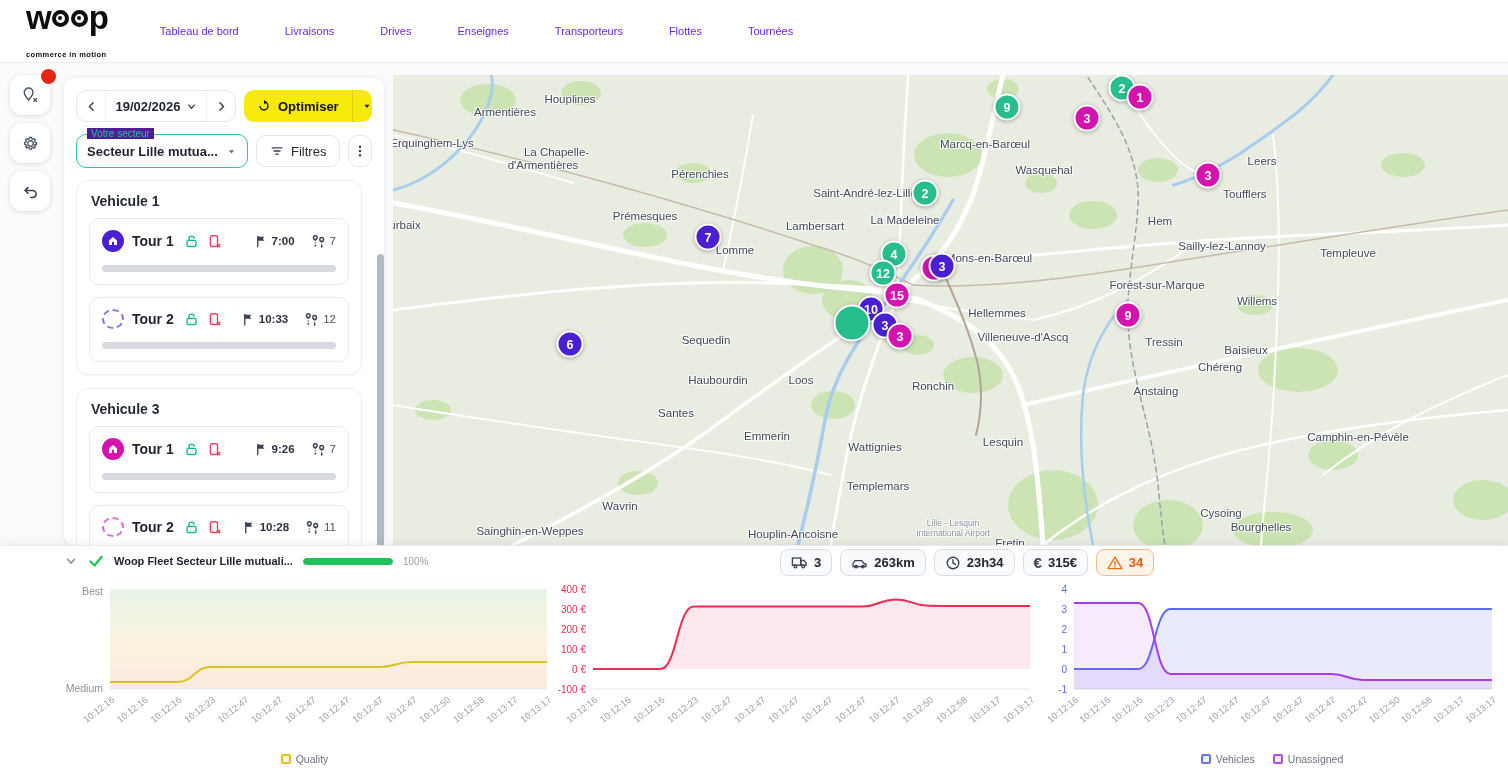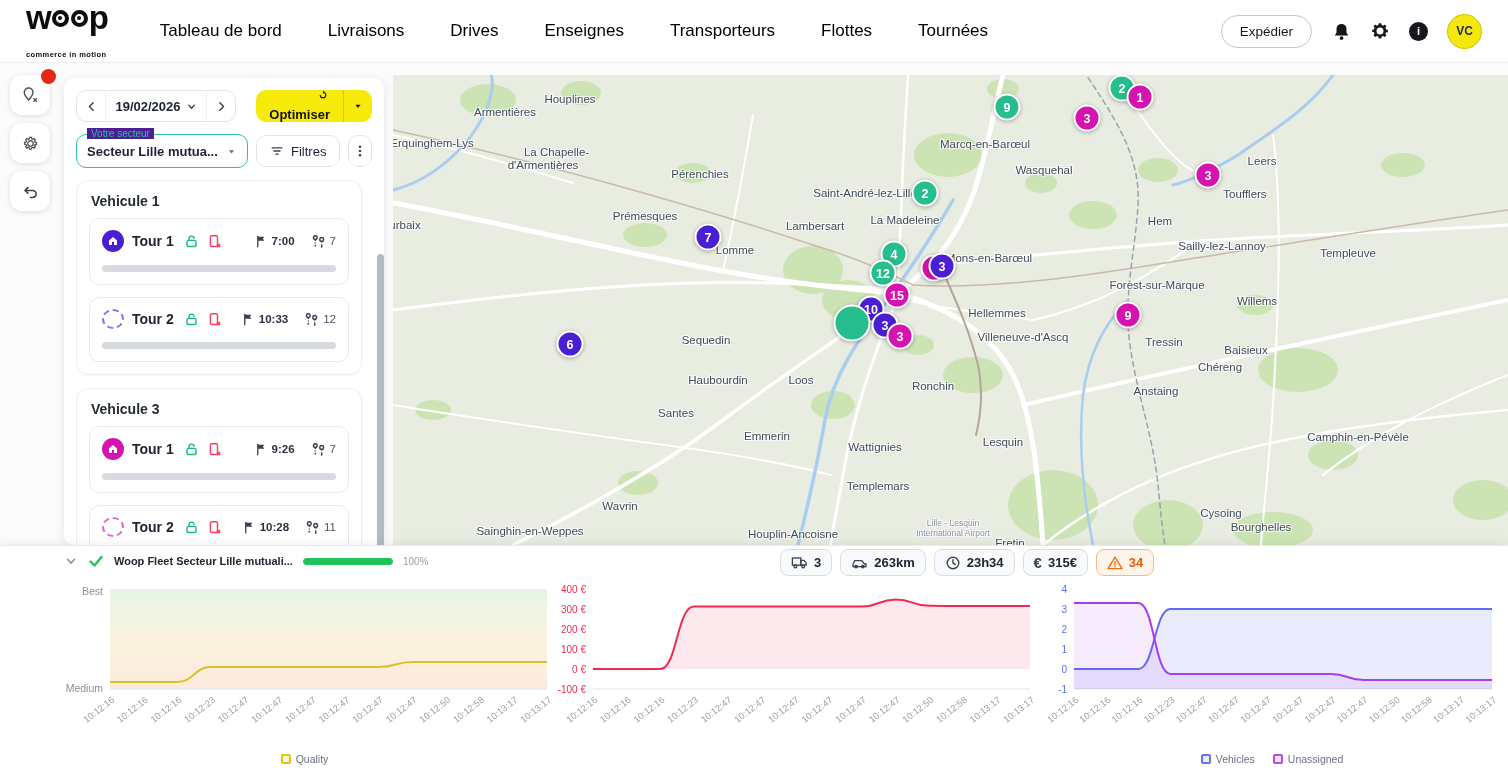--- a/index.html
+++ b/index.html
@@ -10,21 +10,21 @@
   .navbar { position:absolute; top:0; left:0; right:0; height:63px; background:#fff;
     border-bottom:1px solid #ededf0; display:flex; align-items:center; padding:0 26px; z-index:50; }
   .logo { display:flex; flex-direction:column; align-items:flex-start; cursor:pointer; }
   .logo-word { display:flex; align-items:center; height:30px; }
   .logo-word .lt { font-size:33px; font-weight:800; line-height:26px; color:#0d0d0d; letter-spacing:-1px; }
   .lg-o { width:17px; height:17px; border:4.5px solid #0d0d0d; border-radius:50%; position:relative; margin:0 1px; }
   .lg-o::after { content:''; position:absolute; left:50%; top:50%; width:4px; height:4px; margin:-2px 0 0 -2px;
     background:#0d0d0d; border-radius:50%; }
   .logo-tag { font-size:7.5px; font-weight:bold; letter-spacing:.4px; color:#0d0d0d; margin-top:17px; }
   .nav { display:flex; gap:46px; margin-left:52px; }
-  .nav-item { font-size:17px; font-weight:500; color:#000000; cursor:pointer; white-space:nowrap; }
+  .nav-item { font-size:11px; font-weight:500; color:#6d28d9; cursor:pointer; white-space:nowrap; }
   .nav-right { margin-left:auto; display:flex; align-items:center; gap:19px; }
   .btn-pill { background:#fff; border:1px solid #c2c6cd; border-radius:18px; padding:8px 18px;
     font-size:13.5px; font-weight:500; color:#15171c; cursor:pointer; font-family:inherit; }
   .nav-ic { width:20px; height:20px; display:flex; align-items:center; justify-content:center; cursor:pointer; color:#15171c; }
   .info-ic { width:19px; height:19px; background:#15171c; color:#fff; border-radius:50%;
     font-size:11px; font-weight:bold; display:flex; align-items:center; justify-content:center; cursor:pointer; }
   .avatar { width:35px; height:35px; border-radius:50%; background:#f4e70c; border:1.5px solid #cfc400;
     color:#253041; font-size:12px; font-weight:bold; display:flex; align-items:center; justify-content:center; cursor:pointer; }
 
   
@@ -39,21 +39,21 @@
     border-radius:10px; box-shadow:0 1px 8px rgba(20,24,40,.09); padding:12px; z-index:10; }
   .prow { display:flex; gap:8px; align-items:center; }
   .date-group { display:flex; align-items:center; border:1px solid #e2e5ea; border-radius:10px; height:32px;
     background:#fff; flex:0 0 160px; }
   .dg-btn { width:28px; height:100%; display:flex; align-items:center; justify-content:center; cursor:pointer; color:#3a4150; }
   .dg-mid { flex:1; display:flex; align-items:center; justify-content:center; gap:5px; font-size:13px;
     font-weight:bold; color:#1d2330; border-left:1px solid #eceef2; border-right:1px solid #eceef2;
     height:100%; cursor:pointer; }
   .btn-optimize { margin-left:auto; display:flex; align-items:stretch; background:#f6ea0a; border-radius:10px;
     height:32px; overflow:hidden; cursor:pointer; }
-  .bo-main { display:flex; align-items:flex-end; gap:7px; padding:0 13px; font-size:13px; font-weight:bold; color:#111;flex-direction:column; }
+  .bo-main { display:flex; align-items:center; gap:7px; padding:0 13px; font-size:13px; font-weight:bold; color:#111; }
   .bo-caret { display:flex; align-items:center; padding:0 9px; border-left:1px solid rgba(0,0,0,.12); color:#111; }
   .prow2 { margin-top:12px; }
   .sector-select { position:relative; flex:0 0 172px; height:34px; border:1.6px solid #2cc3a4; border-radius:10px;
     display:flex; align-items:center; padding:0 10px; cursor:pointer; background:#fff; }
   .sector-label { position:absolute; top:-7px; left:10px; background:#4c1d95; padding:0 4px; font-size:10px;
     color:#2bbfa0; font-weight:500; }
   .sector-value { font-size:13px; font-weight:bold; color:#1d2330; white-space:nowrap; overflow:hidden; flex:1; }
   .btn-filters { height:32px; border:1px solid #e2e5ea; background:#fff; border-radius:10px; display:flex;
     align-items:center; gap:7px; padding:0 13px; font-size:13px; font-weight:500; color:#1d2330; cursor:pointer; font-family:inherit; }
   .btn-kebab { height:32px; width:32px; border:1px solid #e2e5ea; background:#fff; border-radius:10px;
@@ -125,37 +125,20 @@
   </div>
   <nav class="nav" id="navItems">
       <div class="nav-item">Tableau de bord</div>
       <div class="nav-item">Livraisons</div>
       <div class="nav-item">Drives</div>
       <div class="nav-item">Enseignes</div>
       <div class="nav-item">Transporteurs</div>
       <div class="nav-item">Flottes</div>
       <div class="nav-item">Tournées</div>
     </nav>
-  <div class="nav-right">
-    <button class="btn-pill">Expédier</button>
-    <span class="nav-ic">
-      <svg width="19" height="19" viewBox="0 0 16 16">
-          <path d="M8 1.6a4.2 4.2 0 0 1 4.2 4.2v3.1l1.4 2.4H2.4l1.4-2.4V5.8A4.2 4.2 0 0 1 8 1.6z" fill="#15171c"></path>
-          <circle cx="8" cy="13.6" r="1.5" fill="#15171c"></circle>
-        </svg>
-    </span>
-    <span class="nav-ic">
-      <svg width="20" height="20" viewBox="0 0 16 16">
-          <path fill="#15171c" d="M8 5.2A2.8 2.8 0 1 0 8 10.8 2.8 2.8 0 0 0 8 5.2zm6.3 4-1.5-.3a5 5 0 0 1-.5 1.2l.9 1.3-1.4 1.4-1.3-.9a5 5 0 0 1-1.2.5l-.3 1.5H7l-.3-1.5a5 5 0 0 1-1.2-.5l-1.3.9-1.4-1.4.9-1.3a5 5 0 0 1-.5-1.2l-1.5-.3V7l1.5-.3a5 5 0 0 1 .5-1.2l-.9-1.3 1.4-1.4 1.3.9a5 5 0 0 1 1.2-.5L7 1.7h2l.3 1.5a5 5 0 0 1 1.2.5l1.3-.9 1.4 1.4-.9 1.3a5 5 0 0 1 .5 1.2l1.5.3v2z"></path>
-          <circle cx="8" cy="8" r="1.6" fill="#fff"></circle>
-        </svg>
-    </span>
-    <span class="info-ic">i</span>
-    <div class="avatar">VC</div>
-  </div>
 </div>
 
 <div class="rail">
   <button class="rail-btn">
     <svg width="18" height="18" viewBox="0 0 17 17" fill="none" stroke="#4b5563" stroke-width="1.4">
         <path d="M7.2 1.8a4.1 4.1 0 0 1 4.1 4.1c0 2.8-4.1 7.3-4.1 7.3S3.1 8.7 3.1 5.9A4.1 4.1 0 0 1 7.2 1.8z"></path>
         <path d="M11.8 11.6l3.2 3.2M15 11.6l-3.2 3.2" stroke-width="1.3"></path>
       </svg>
     <span class="rail-dot"></span>
   </button>

